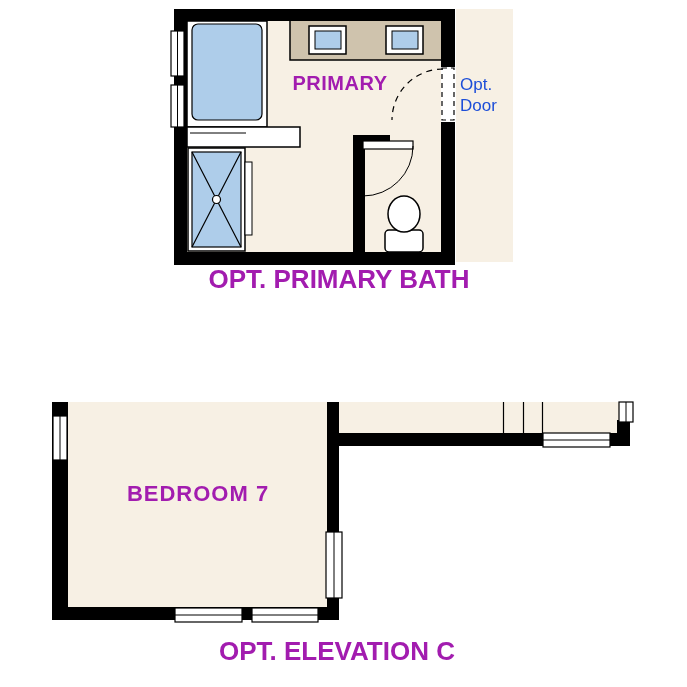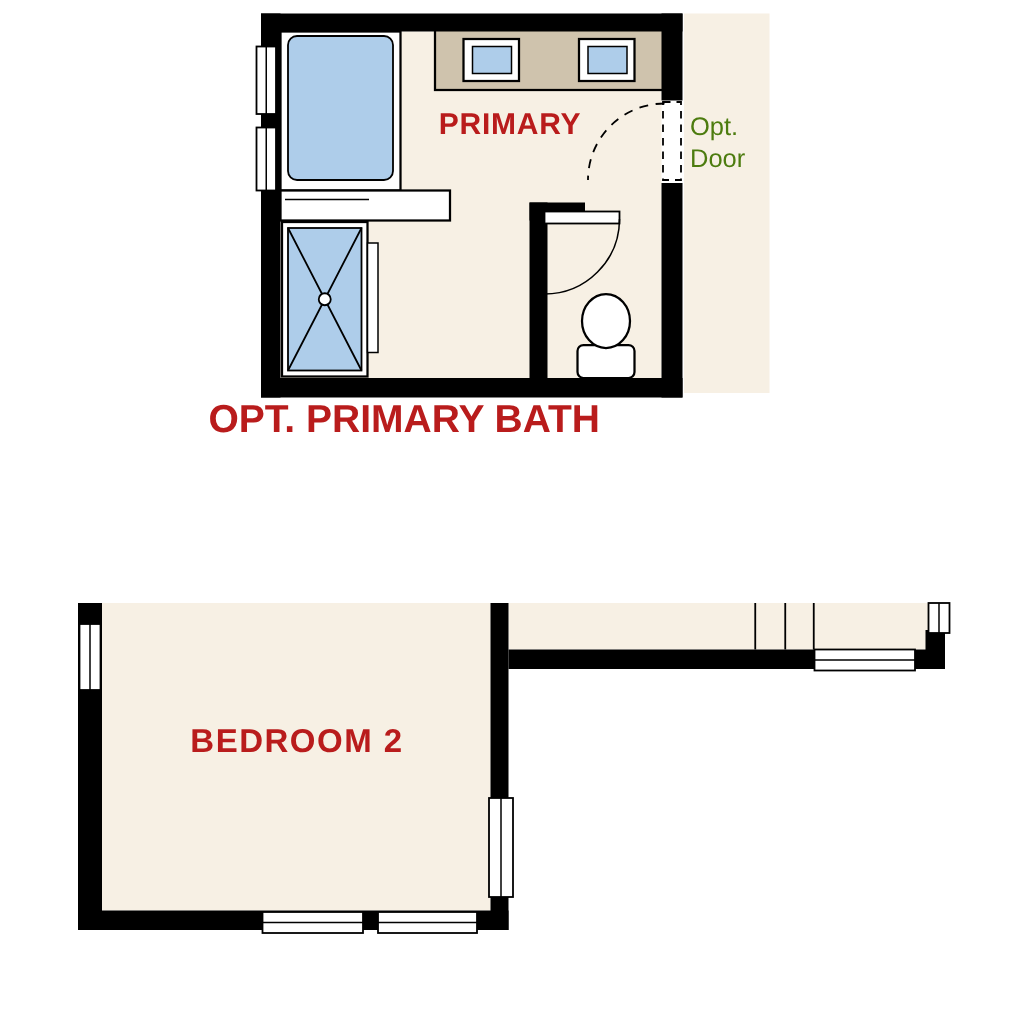--- a/index.html
+++ b/index.html
@@ -13,33 +13,33 @@
   .stage svg{position:absolute;left:0;top:0;}
   
   .o15{stroke:#000000;stroke-width:1.5;}
   .o12{stroke:#000000;stroke-width:1.2;}
   .o1{stroke:#000000;stroke-width:1;}
   .ln{fill:none;stroke:#000000;}
   .w{fill:#ffffff;}
   .dashline{stroke-dasharray:5 4;}
   .dasharc{stroke-dasharray:6 5;}
   
-  .lbl{position:absolute;color:#b91c1c;}
+  .lbl{position:absolute;color:#a21caf;}
   .room-label{
     font-weight:700;font-size:20px;line-height:25px;
     letter-spacing:.5px;text-align:center;
   }
   .bath-room-label{left:240px;top:71px;width:200px;}
   .optdoor-label{
     left:460px;top:74px;width:70px;
-    font-weight:400;font-size:17px;line-height:21px;color:#4d7c0f;
+    font-weight:400;font-size:17px;line-height:21px;color:#1d4ed8;
     text-align:left;
   }
   .caption{
-    font-weight:700;font-size:26px;line-height:30px;
+    font-weight:700;font-size:26px;line-height:30px;text-align:center;
   }
   .bath-caption{left:139px;top:264px;width:400px;}
   .bedroom-label{
     left:68px;top:481px;width:260px;
     font-weight:700;font-size:22px;line-height:26px;letter-spacing:1px;
     text-align:center;
   }
   .elevation-caption{left:137px;top:636px;width:400px;}
 </style>
 </head>
@@ -164,16 +164,17 @@
 
   <div class="lbl optdoor-label">
     <div>Opt.</div>
     <div>Door</div>
   </div>
 
   <div class="lbl caption bath-caption">
     <div>OPT. PRIMARY BATH</div>
   </div>
 
-  <div class="lbl bedroom-label">BEDROOM 2</div>
+  <div class="lbl bedroom-label">BEDROOM 7</div>
 
+  <div class="lbl caption elevation-caption">OPT. ELEVATION C</div>
 
 </div>
 
 </body></html>

